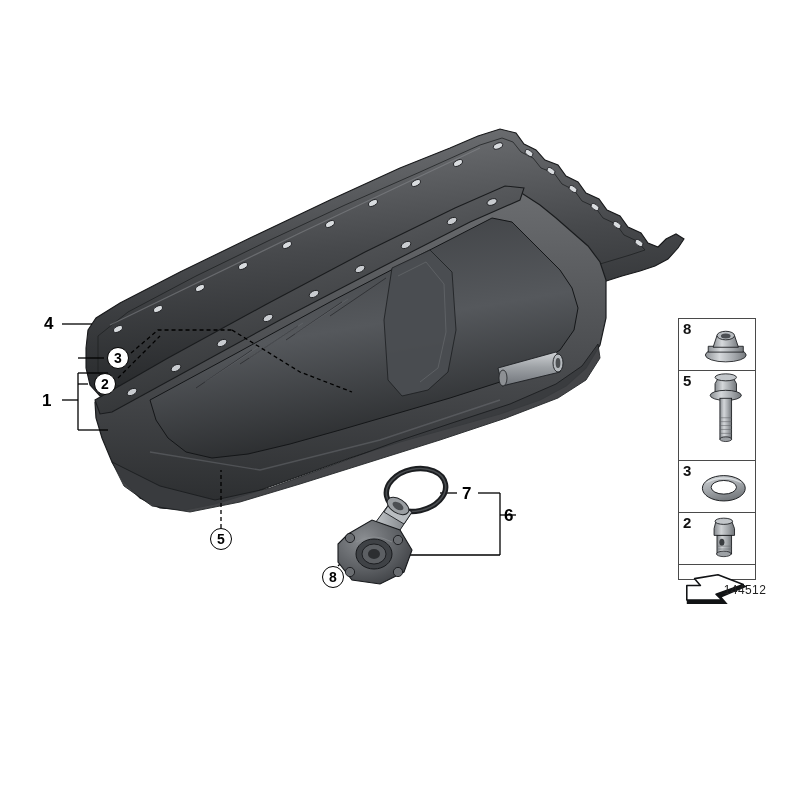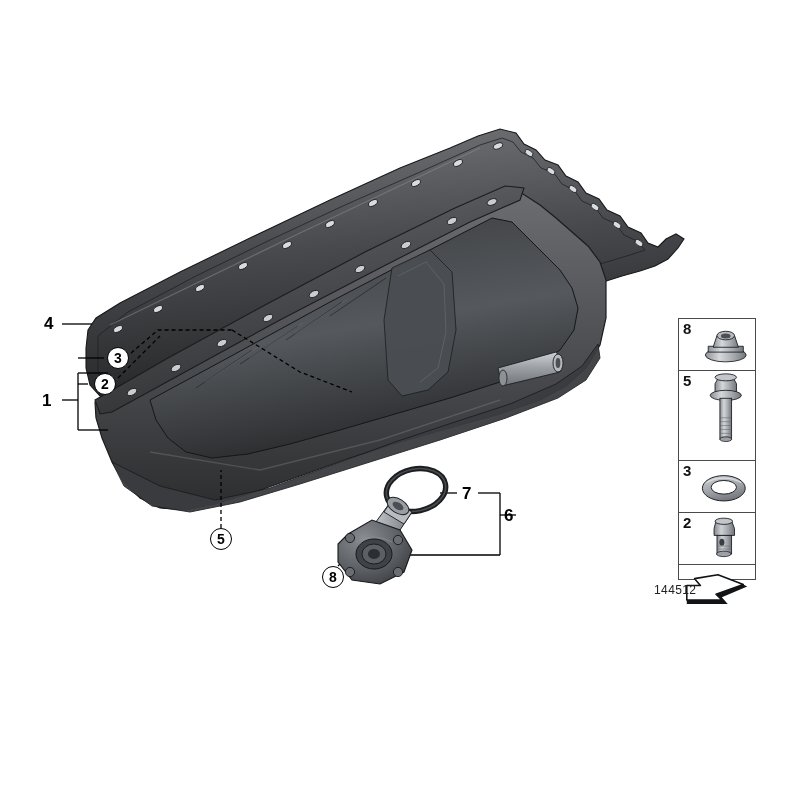--- a/index.html
+++ b/index.html
@@ -46,22 +46,23 @@
     font-weight: bold;
     color: #111;
     line-height: 1;
   }
   .legend-art {
     position: absolute;
     inset: 0;
   }
   .legend-id {
     position: absolute;
-    left: 654px; top: 583px;
+    left: 706px; top: 583px;
     width: 78px;
+    text-align: center;
     font-size: 12px;
     color: #222;
     letter-spacing: 0.4px;
   }
 
   
   .callout {
     position: absolute;
     font-size: 17px;
     font-weight: bold;

